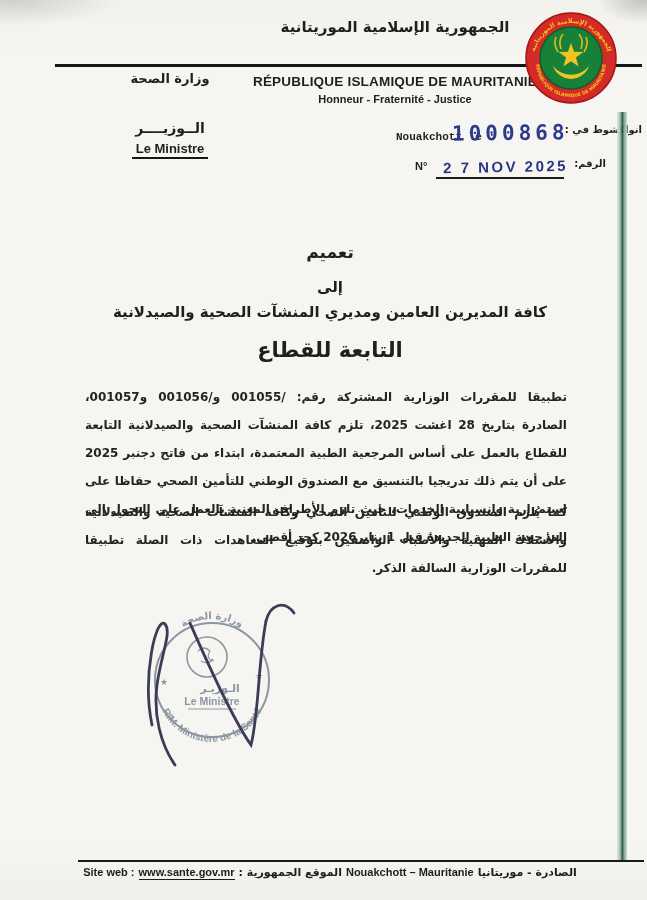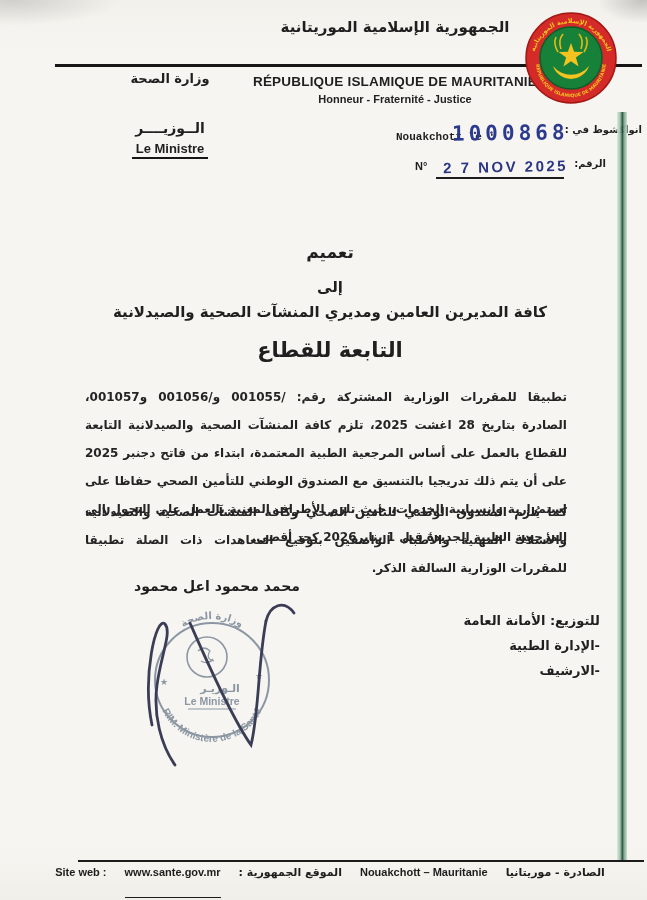--- a/index.html
+++ b/index.html
@@ -41,22 +41,22 @@
   .para1{top:383px;}
   .para2{top:498px;}
 
   
   .sig-name{top:578px;left:110px;width:190px;font-size:14px;font-weight:bold;}
   .dist{top:608px;left:400px;width:200px;font-size:13px;font-weight:bold;line-height:25px;text-align:right;}
   .dist .indent{padding-left:14px;}
 
   
   .foot-rule{top:860px;left:78px;width:566px;height:1.6px;background:#1b1b1b;}
-  .footer{top:866px;left:60px;width:540px;display:flex;justify-content:center;align-items:baseline;gap:18px;font-size:11px;font-weight:600;color:#1d1d1d;font-family:"Liberation Sans","DejaVu Sans",sans-serif;white-space:nowrap;}
-  .footer .url{border-bottom:1.4px solid #1d1d1d;padding-bottom:19px;}
+  .footer{top:866px;left:60px;width:540px;display:flex;justify-content:center;align-items:baseline;gap:4px;font-size:11px;font-weight:600;color:#1d1d1d;font-family:"Liberation Sans","DejaVu Sans",sans-serif;white-space:nowrap;}
+  .footer .url{border-bottom:1.4px solid #1d1d1d;padding-bottom:1px;}
   .footer .ar{font-family:"DejaVu Sans",sans-serif;}
 
   
   .green-stripe{top:112px;left:617px;width:10px;height:748px;background:linear-gradient(to right,#d9e8de 0%,#9cc3aa 30%,#3f6b55 48%,#27443a 54%,#74a287 70%,#c6dccd 100%);opacity:.92;}
   .corner-tl{top:0;left:0;width:120px;height:26px;background:radial-gradient(ellipse at 10% 0%,rgba(120,120,118,.28),rgba(120,120,118,0) 70%);}
   .corner-tr{top:0;left:600px;width:47px;height:22px;background:radial-gradient(ellipse at 90% 0%,rgba(110,110,108,.35),rgba(110,110,108,0) 75%);}
 </style>
 </head>
 <body>
 
@@ -104,27 +104,21 @@
   <div class="abs date-stamp">2 7 NOV 2025</div>
 
   <div class="abs c rtl subject-heading">تعميم</div>
   <div class="abs c rtl subject-to">إلى</div>
   <div class="abs c rtl subject-rec1">كافة المديرين العامين ومديري المنشآت الصحية والصيدلانية</div>
   <div class="abs c rtl subject-rec2">التابعة للقطاع</div>
 
   <div class="abs rtl para para1">تطبيقا للمقررات الوزارية المشتركة رقم: /001055 و/001056 و001057، الصادرة بتاريخ 28 اغشت 2025، تلزم كافة المنشآت الصحية والصيدلانية التابعة للقطاع بالعمل على أساس المرجعية الطبية المعتمدة، ابتداء من فاتح دجنبر 2025 على أن يتم ذلك تدريجيا بالتنسيق مع الصندوق الوطني للتأمين الصحي حفاظا على استمرارية وانسيابية الخدمات، حيث تلزم الأطراف المعنية بالعمل على التحول إلى المرجعية الطبية الجديدة قبل 1 يناير2026 كحد أقصى.</div>
   <div class="abs rtl para para2">كما يُلزم الصندوق الوطني للتأمين الصحي وكافة المنشآت الصحية والصيدلانية والأسلاك المهنية والأطباء الواصفين بتوقيع المعاهدات ذات الصلة تطبيقا للمقررات الوزارية السالفة الذكر.</div>
 
-  <div class="abs rtl sig-name">محمد محمود اعل محمود</div>
 
-  <div class="abs rtl dist">
-    <div>للتوزيع: الأمانة العامة</div>
-    <div class="indent">-الإدارة الطبية</div>
-    <div class="indent">-الارشيف</div>
-  </div>
 
   <svg class="abs" style="top:593px;left:108px;" width="240" height="200" viewBox="0 0 240 200">
     <defs>
       <path id="stampTop" d="M 50,80 A 54,54 0 0 1 158,80"></path>
       <path id="stampBot" d="M 49,94 A 55,55 0 0 0 159,94"></path>
     </defs>
     <g stroke="#7e8a99" fill="#7e8a99" opacity="0.88">
       <circle cx="104" cy="87" r="57" fill="none" stroke-width="2"></circle>
       <circle cx="99" cy="64" r="20" fill="none" stroke-width="1.6"></circle>
       <path d="M 90,58 q 6,-6 12,0 q -5,8 4,10 M 93,68 q 7,4 12,-2" fill="none" stroke-width="1.2"></path>

